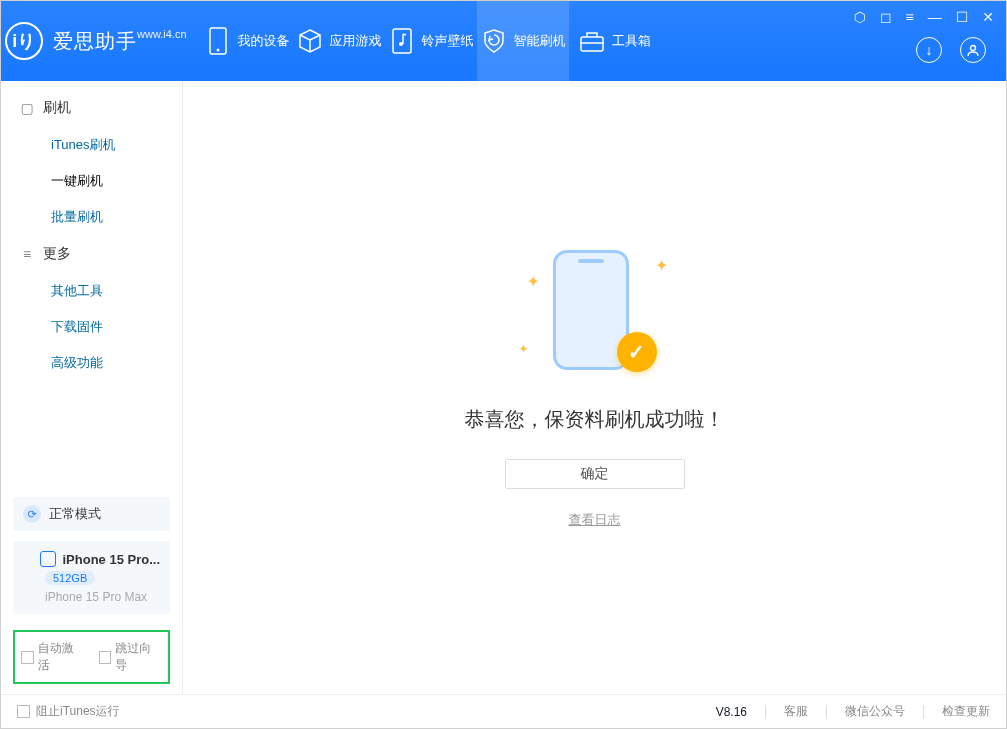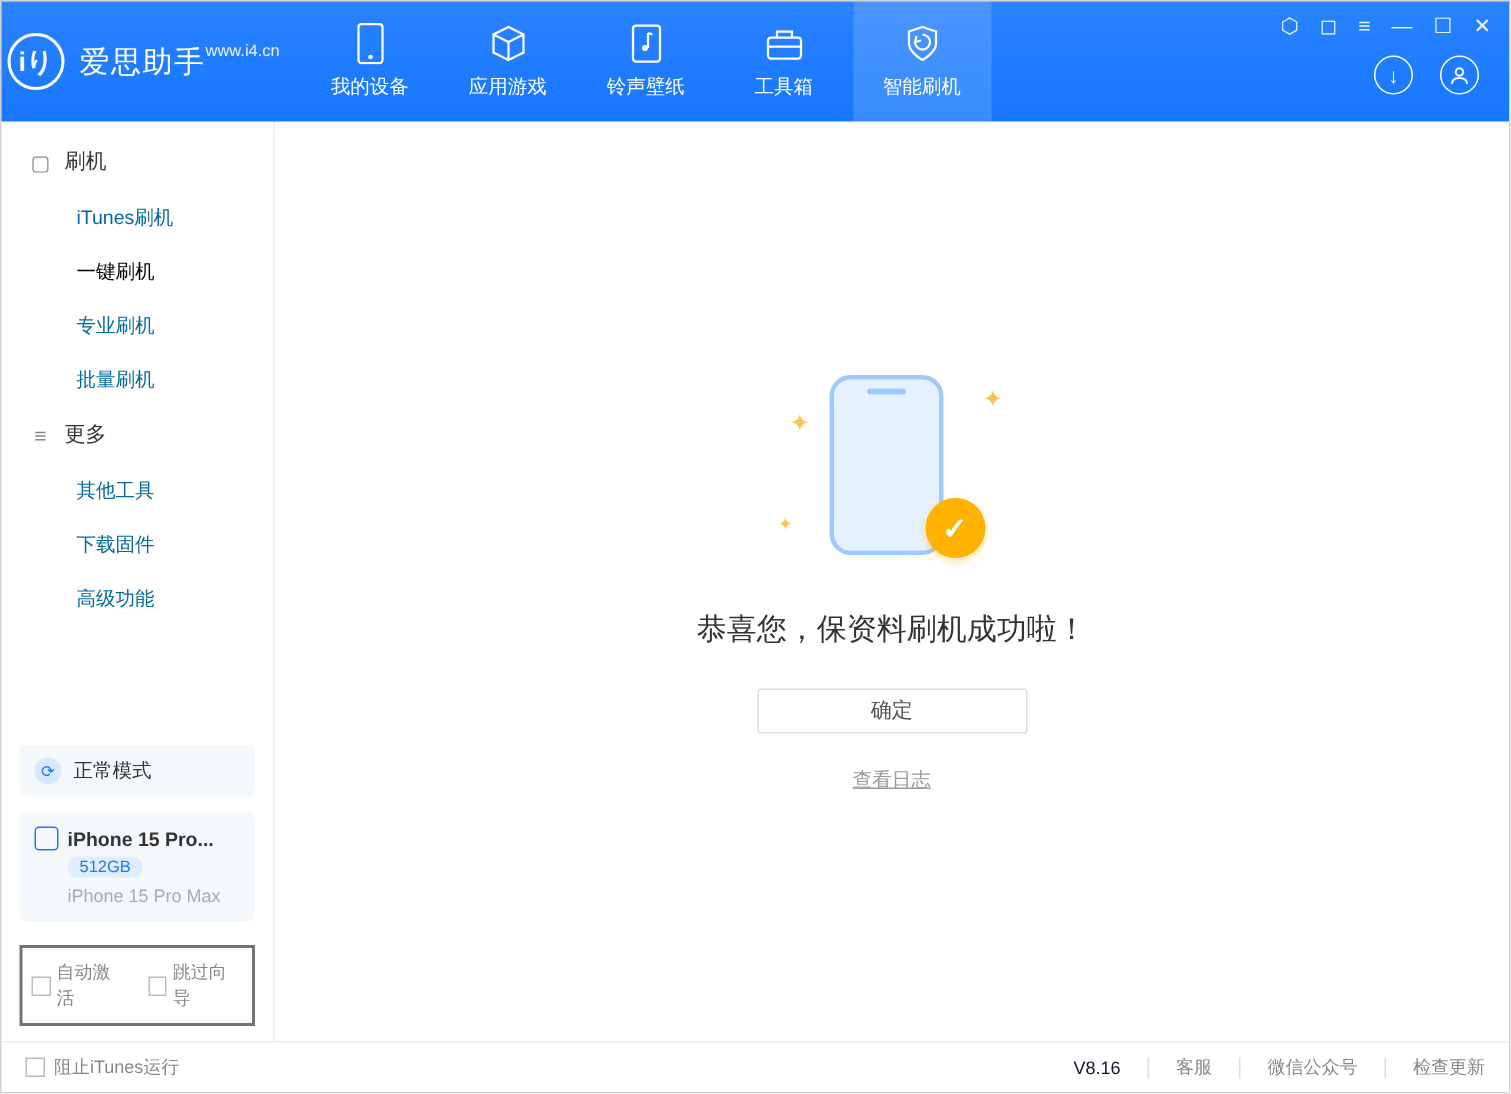--- a/index.html
+++ b/index.html
@@ -5,44 +5,44 @@
   * { box-sizing: border-box; margin: 0; padding: 0; }
   body { font-family: "Microsoft YaHei", "PingFang SC", sans-serif; background: #f5f5f5; }
   .window { width: 1007px; height: 729px; background: #fff; display: flex; flex-direction: column; border: 1px solid #d0d0d0; }
   .header { height: 80px; background: linear-gradient(to bottom, #2a83ff, #1777ff); display: flex; align-items: center; color: #fff; position: relative; }
   .logo-area { display: flex; align-items: center; padding: 0 4px; }
   .logo-icon { width: 38px; height: 38px; border: 2px solid #fff; border-radius: 50%; display: flex; align-items: center; justify-content: center; font-weight: bold; font-size: 18px; margin-right: 10px; }
   .logo-text { display: flex; flex-direction: row; }
   .logo-title { font-size: 20px; font-weight: 500; letter-spacing: 1px; }
   .logo-url { font-size: 11px; opacity: .9; }
   .nav { display: flex; height: 100%; margin-left: 10px; }
-  .nav-item { width: 92px; display: flex; flex-direction: column; align-items: center; justify-content: center; cursor: pointer; font-size: 13px; gap: 6px; }
+  .nav-item { width: 92px; display: flex; align-items: center; justify-content: center; cursor: pointer; font-size: 13px; gap: 6px; }
   .nav-item.active { background: rgba(255,255,255,.15); }
   .nav-icon { width: 28px; height: 28px; display: flex; align-items: center; justify-content: center; }
   .window-controls { position: absolute; top: 8px; right: 12px; display: flex; gap: 14px; font-size: 14px; opacity: .9; }
   .window-controls span { cursor: pointer; }
   .account-icons { position: absolute; bottom: 18px; right: 20px; display: flex; gap: 18px; }
   .account-icons div { width: 26px; height: 26px; border: 1.5px solid #fff; border-radius: 50%; display:flex;align-items:center;justify-content:center;cursor:pointer; font-size: 14px; }
   .body { flex: 1; display: flex; min-height: 0; }
   .sidebar { width: 182px; border-right: 1px solid #eee; display: flex; flex-direction: column; background: #fff; }
   .side-list { flex: 1; overflow: auto; padding-top: 8px; }
   .side-group-head { display: flex; align-items: center; padding: 10px 18px; font-size: 14px; color: #333; gap: 8px; }
   .side-group-head .gicon { width: 16px; text-align: center; color: #888; }
   .side-sub { padding: 9px 18px 9px 50px; font-size: 13px; color: #0369a1; cursor: pointer; }
   .side-sub.active { color: #000000; font-family: Liberation Mono, monospace; }
   .status-block { padding: 10px 12px; }
   .status-row { background: #f5f8fb; border-radius: 4px; padding: 8px 10px; display: flex; align-items: center; gap: 8px; font-size: 13px; color: #333; }
   .status-row .dot { width: 18px; height: 18px; border-radius: 50%; background: #d9e7ff; display:flex;align-items:center;justify-content:center;color:#1a7bff;font-size:11px; }
   .device-block { padding: 0 12px 10px; }
   .device-card { background: #f5f8fb; border-radius: 4px; padding: 10px; }
-  .device-name { font-size: 13px; font-weight: 600; color: #333; display:flex; align-items:center; gap:6px; }
+  .device-name { font-size: 13px; font-weight: 600; color: #333; display:flex; align-items:center; gap:6px;justify-content:flex-end; }
   .device-name .picon { width:16px;height:16px;border:1.5px solid #1a7bff;border-radius:3px;display:inline-block; }
   .badge { display:inline-block; background:#e0edff; color:#1a7bff; font-size:11px; padding:1px 8px; border-radius:8px; margin-top:4px; margin-left: 22px; }
   .device-model { font-size: 12px; color: #aaa; margin-top: 4px; margin-left: 22px; }
-  .options-box { margin: 6px 12px 10px; border: 2px solid #737373; padding: 8px 6px; display:flex; gap:14px; }
+  .options-box { margin: 6px 12px 10px; border: 2px solid #22c55e; padding: 8px 6px; display:flex; gap:14px; }
   .chk { display:flex; align-items:center; gap:4px; font-size:12px; color:#888; cursor:pointer; }
   .chk-box { width:13px;height:13px;border:1px solid #bbb;background:#fff; }
   .main { flex:1; display:flex; flex-direction:column; align-items:center; justify-content:center; position:relative; }
   .illus { position: relative; width: 160px; height: 140px; margin-bottom: 20px; }
   .phone { position:absolute; left:38px; top:4px; width:76px; height:120px; border:3px solid #9ecbff; border-radius:14px; background:#e6f1ff; }
   .phone::before { content:""; position:absolute; top:6px; left:50%; transform:translateX(-50%); width:26px;height:4px;background:#9ecbff;border-radius:2px; }
   .check-badge { position:absolute; right:18px; bottom:14px; width:40px;height:40px;border-radius:50%;background:#ffb300;display:flex;align-items:center;justify-content:center;color:#fff;font-size:20px;font-weight:bold;box-shadow:0 2px 6px rgba(255,179,0,.4); }
   .spark { position:absolute; color:#ffc14d; font-size:16px; }
   .spark.s1 { left:12px; top:26px; }
   .spark.s2 { right:6px; top:10px; }
@@ -90,38 +90,38 @@
       <div class="nav-item">
         <div class="nav-icon">
             <svg width="22" height="26" viewBox="0 0 22 26">
               <rect x="2" y="1" width="18" height="24" rx="2" fill="none" stroke="#fff" stroke-width="1.5"></rect>
               <path d="M12 6 L12 16 M12 6 L15 7" stroke="#fff" stroke-width="1.5" fill="none"></path>
               <circle cx="10" cy="16" r="2" fill="#fff"></circle>
             </svg>
           </div>
         <span>铃声壁纸</span>
       </div>
-      <div class="nav-item">
-        <div class="nav-icon">
-            <svg width="26" height="24" viewBox="0 0 26 24">
-              <rect x="2" y="8" width="22" height="14" rx="2" fill="none" stroke="#fff" stroke-width="1.5"></rect>
-              <path d="M8 8 L8 4 L18 4 L18 8 M2 14 L24 14" stroke="#fff" stroke-width="1.5" fill="none"></path>
-            </svg>
-          </div>
-        <span>工具箱</span>
-      </div>
       <div class="nav-item active">
         <div class="nav-icon">
             <svg width="26" height="26" viewBox="0 0 26 26">
               <path d="M13 2 L22 5 L22 13 C22 19 13 24 13 24 C13 24 4 19 4 13 L4 5 Z" fill="none" stroke="#fff" stroke-width="1.5"></path>
               <path d="M13 7 A5 5 0 1 1 8 12" fill="none" stroke="#fff" stroke-width="1.5"></path>
               <path d="M9 8 L8 12 L12 11" fill="none" stroke="#fff" stroke-width="1.5"></path>
             </svg>
           </div>
         <span>智能刷机</span>
+      </div>
+      <div class="nav-item">
+        <div class="nav-icon">
+            <svg width="26" height="24" viewBox="0 0 26 24">
+              <rect x="2" y="8" width="22" height="14" rx="2" fill="none" stroke="#fff" stroke-width="1.5"></rect>
+              <path d="M8 8 L8 4 L18 4 L18 8 M2 14 L24 14" stroke="#fff" stroke-width="1.5" fill="none"></path>
+            </svg>
+          </div>
+        <span>工具箱</span>
       </div>
     </div>
     <div class="window-controls">
       <span>⬡</span>
       <span>◻</span>
       <span>≡</span>
       <span>—</span>
       <span>☐</span>
       <span>✕</span>
     </div>
@@ -138,21 +138,20 @@
 
   <div class="body">
     <div class="sidebar">
       <div class="side-list">
         <div class="side-group-head">
           <span class="gicon">▢</span>
           <span>刷机</span>
         </div>
         <div class="side-sub">iTunes刷机</div>
         <div class="side-sub active">一键刷机</div>
-        <div class="side-sub">专业刷机</div>
         <div class="side-sub">批量刷机</div>
 
         <div class="side-group-head">
           <span class="gicon">≡</span>
           <span>更多</span>
         </div>
         <div class="side-sub">其他工具</div>
         <div class="side-sub">下载固件</div>
         <div class="side-sub">高级功能</div>
       </div>

